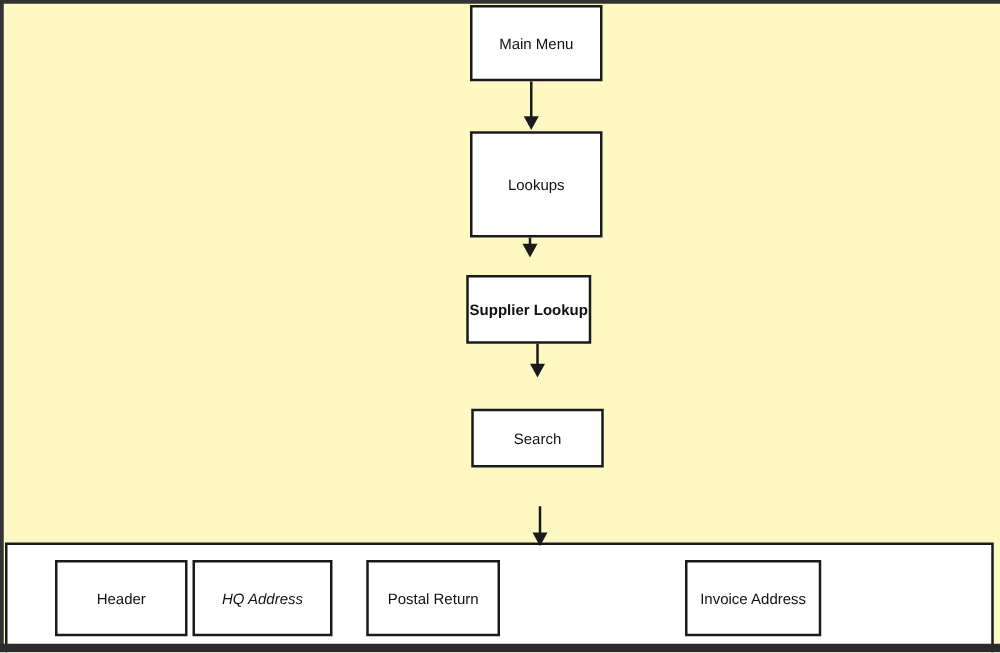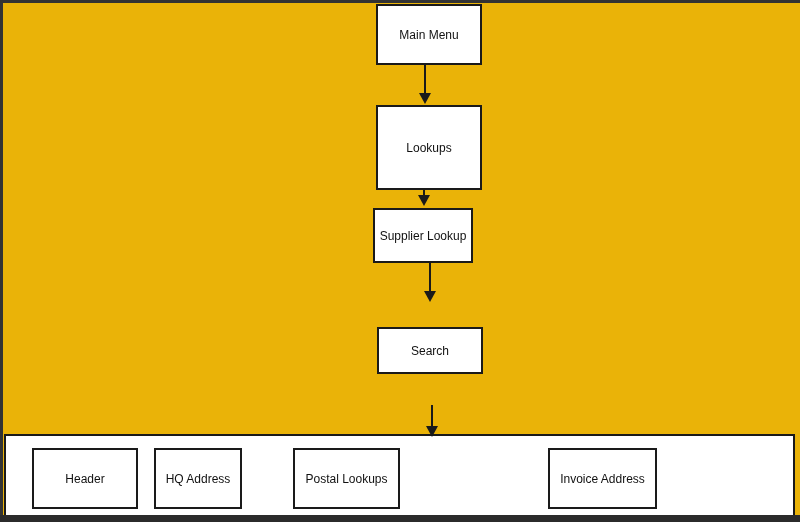--- a/index.html
+++ b/index.html
@@ -4,21 +4,21 @@
 <style>
   html, body {
     margin: 0;
     padding: 0;
     background: #ffffff;
   }
   .stage {
     position: relative;
     width: 800px;
     height: 522px;
-    background: #eab308;
+    background: #fef9c3;
     overflow: hidden;
     font-family: "Liberation Sans", sans-serif;
     font-size: 12px;
     color: #111111;
   }
   
   .frame-top {
     position: absolute;
     left: 0; top: 0;
     width: 800px; height: 3px;
@@ -83,21 +83,21 @@
 <div class="stage">
 
   <div class="frame-top"></div>
   <div class="frame-left"></div>
   <div class="frame-bottom"></div>
 
   <div class="node" style="left:376px; top:4px;  width:106px; height:61px;">Main Menu</div>
 
   <div class="node" style="left:376px; top:105px; width:106px; height:85px;">Lookups</div>
 
-  <div class="node" style="left:373px; top:208px; width:100px; height:55px;">Supplier Lookup</div>
+  <div class="node" style="left:373px; top:220px; width:100px; height:55px;font-weight:bold;">Supplier Lookup</div>
 
   <div class="node" style="left:377px; top:303px; width:106px; height:47px;margin-top:24px;">Search</div>
 
 
   <div>
     <div class="arrow-line" style="left:424px; top:65px;  height:29px;"></div>
     <div class="arrow-head" style="left:419px; top:93px;"></div>
   </div>
   <div>
     <div class="arrow-line" style="left:423px; top:172px; height:24px;"></div>
@@ -111,23 +111,23 @@
     <div class="arrow-line" style="left:431px; top:338px; height:21px;"></div>
     <div class="arrow-head" style="left:426px; top:358px;"></div>
   </div>
   <div>
     <div class="arrow-line" style="left:431px; top:405px; height:22px;"></div>
     <div class="arrow-head" style="left:426px; top:426px;"></div>
   </div>
 
   <div class="sections-container"></div>
 
-  <div class="node" style="left:32px;  top:448px; width:106px; height:61px;">Header</div>
+  <div class="node" style="left:44px;  top:448px; width:106px; height:61px;">Header</div>
 
-  <div class="node" style="left:154px; top:448px; width:88px; height:61px;">HQ Address</div>
+  <div class="node" style="left:154px; top:448px; width:112px; height:61px;font-style:italic;">HQ Address</div>
 
-  <div class="node" style="left:293px; top:448px; width:107px; height:61px;">Postal Lookups</div>
+  <div class="node" style="left:293px; top:448px; width:107px; height:61px;">Postal Return</div>
 
 
   <div class="node" style="left:548px; top:448px; width:109px; height:61px;">Invoice Address</div>
 
 
 </div>
 
 </body></html>

